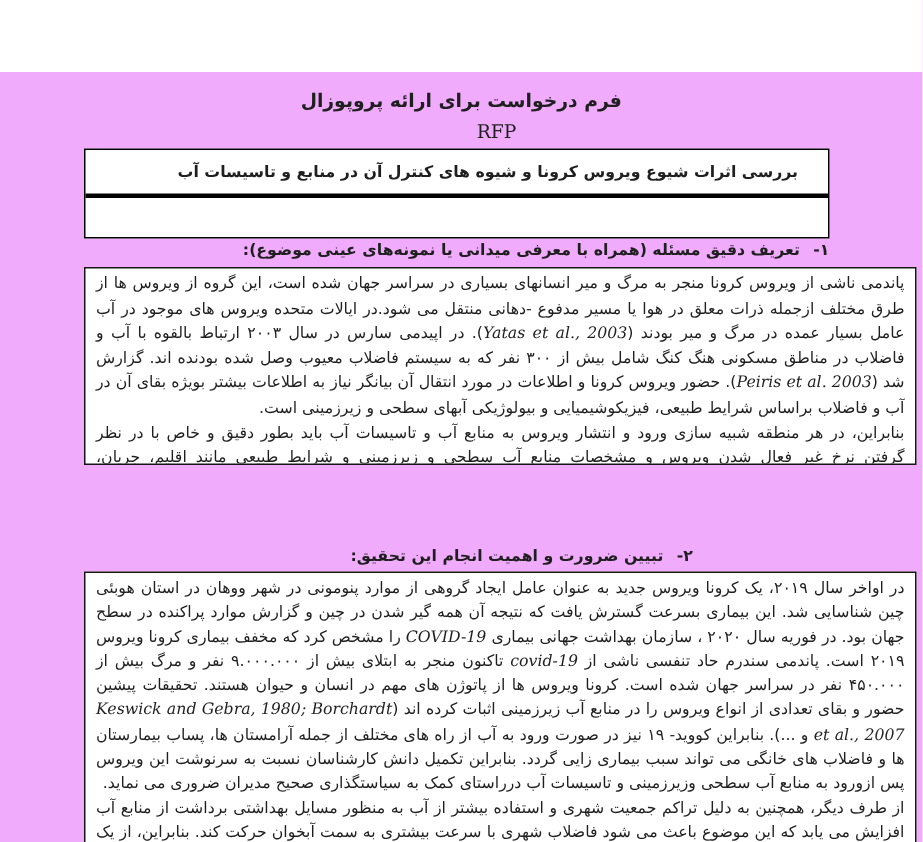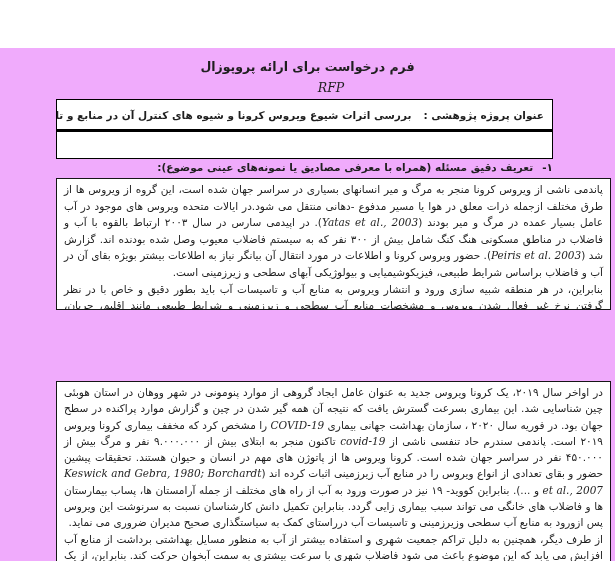--- a/index.html
+++ b/index.html
@@ -6,21 +6,21 @@
   .page{
     position:relative;width:615px;height:561px;background:#f0abfc;overflow:hidden;
     direction:rtl;font-family:"DejaVu Sans",sans-serif;color:#1f1f1f;margin-top:48px;
   }
   .doc-title{
     position:absolute;top:11px;left:0;right:0;text-align:center;
     font-size:12.5px;font-weight:bold;letter-spacing:0;
   }
   .doc-sub{
     position:absolute;top:32px;left:0;right:0;text-align:center;
-    font-size:12.5px;font-style:italic;font-family:"DejaVu Serif",serif;padding-left:47px;
+    font-size:12.5px;font-family:"DejaVu Serif",serif;padding-left:47px;
   }
   .info-table{
     position:absolute;top:51px;right:62px;width:497px;
     border:1.5px solid #000;box-sizing:border-box;background:#fff;
   }
   .it-row{
     padding:0 8px;font-weight:bold;font-size:10.5px;height:29px;
     display:flex;align-items:center;white-space:nowrap;overflow:hidden;
   }
   .it-row.second{border-top:3px solid #000;height:26px;}
@@ -44,38 +44,40 @@
 </head>
 <body>
 
 <div class="page">
 
   <div class="doc-title">فرم درخواست برای ارائه پروپوزال</div>
   <div class="doc-sub">RFP</div>
 
   <div class="info-table">
     <div class="it-row first">
-      <span>عنوان پروژه پژوهشی :</span>
       <span class="gap1"></span>
       <span>بررسی اثرات شیوع ویروس کرونا و شیوه های کنترل آن در منابع و تاسیسات آب</span>
     </div>
     <div class="it-row second">
       <span class="gap2"></span>
     </div>
   </div>
 
   <div class="sec-h" id="h1">
-    <span class="num">۱-</span><span>تعریف دقیق مسئله (همراه با معرفی مصادیق یا نمونه‌های عینی موضوع):</span>
+    <span class="num">۱-</span><span>تعریف دقیق مسئله (همراه با معرفی میدانی یا نمونه‌های عینی موضوع):</span>
   </div>
 
   <div class="tbox" id="box1">
     <p><span>پاندمی ناشی از ویروس کرونا  منجر به مرگ و میر  انسانهای بسیاری در سراسر جهان شده است،  این گروه از ویروس ها از طرق مختلف ازجمله  ذرات معلق در هوا یا مسیر مدفوع -دهانی منتقل می شود.در ایالات متحده ویروس های موجود در آب عامل بسیار عمده در مرگ و میر بودند (</span><span class="lat">Yatas et al., 2003</span><span>). در اپیدمی سارس در سال ۲۰۰۳ ارتباط بالقوه با آب و فاضلاب در مناطق مسکونی هنگ کنگ شامل بیش از ۳۰۰ نفر که به سیستم فاضلاب معیوب وصل شده بودنده اند. گزارش شد (</span><span class="lat">Peiris et al. 2003</span><span>). حضور ویروس کرونا و اطلاعات در مورد انتقال آن بیانگر نیاز به اطلاعات بیشتر  بویژه بقای آن در آب و فاضلاب براساس شرایط طبیعی، فیزیکوشیمیایی و بیولوژیکی آبهای سطحی و زیرزمینی است.</span></p>
     <p><span>بنابراین، در هر منطقه شبیه سازی  ورود و انتشار ویروس به منابع آب و تاسیسات آب  باید بطور دقیق و خاص با در نظر گرفتن نرخ غیر فعال شدن ویروس و مشخصات منابع آب سطحی و زیرزمینی و  شرایط طبیعی مانند اقلیم، جریان، زمین(خاک،  جاذب، شکستگی ها، فرسایش، رسوب و ... ) و تاسیسات آب و سایر شرایط از قبیل عوامل ساخت بشر مانند چاه جذبی یا دفن اجساد در قبرستان و ... در محیط آزمایشگاهی انجام شود و نتایج بصورت پایلوت و میدانی بررسی گردد. لذا باید مشخص گردد که الگوی انتقال ویروس ها در منابع آب و تاسیسات آب و راهکار محافظت از منابع آب و تاسیسات آب در مقابل شیوع بیماری های واگیر منجمله بیماری کوید ۱۹ چیست.</span></p>
   </div>
 
+  <div class="sec-h" id="h2">
+    <span class="num">۲-</span><span>تبیین ضرورت و اهمیت انجام این تحقیق:</span>
+  </div>
 
   <div class="tbox" id="box2">
     <p><span>در اواخر سال ۲۰۱۹، یک کرونا ویروس جدید به عنوان عامل ایجاد گروهی از موارد پنومونی در شهر ووهان در استان هوبئی چین شناسایی شد. این بیماری بسرعت گسترش یافت که نتیجه آن همه گیر شدن در چین و گزارش موارد پراکنده در سطح جهان بود. در فوریه سال ۲۰۲۰ ، سازمان بهداشت جهانی بیماری </span><span class="lat">COVID-19</span><span> را مشخص کرد که مخفف بیماری کرونا ویروس ۲۰۱۹ است. پاندمی سندرم حاد تنفسی ناشی از </span><span class="lat">covid-19</span><span> تاکنون منجر به ابتلای بیش از ۹.۰۰۰.۰۰۰ نفر و مرگ بیش از ۴۵۰.۰۰۰ نفر در سراسر جهان شده است. کرونا ویروس ها از پاتوژن های مهم در انسان و حیوان هستند. تحقیقات پیشین حضور و بقای تعدادی از انواع ویروس را در منابع آب زیرزمینی اثبات کرده اند (</span><span class="lat">Keswick and Gebra, 1980; Borchardt et al., 2007</span><span> و ...). بنابراین کووید- ۱۹ نیز در صورت ورود به آب  از راه های مختلف از جمله آرامستان ها، پساب بیمارستان ها و فاضلاب های خانگی می تواند سبب بیماری زایی گردد. بنابراین تکمیل دانش کارشناسان نسبت به سرنوشت این ویروس پس ازورود به منابع آب سطحی وزیرزمینی و تاسیسات آب درراستای کمک به سیاستگذاری صحیح مدیران ضروری می نماید.</span></p>
     <p><span>از طرف دیگر، همچنین به دلیل تراکم جمعیت شهری و استفاده بیشتر از آب به منظور مسایل بهداشتی برداشت از منابع آب افزایش می یابد که این موضوع باعث می شود فاضلاب شهری با سرعت بیشتری به سمت آبخوان حرکت کند. بنابراین، از یک سو پتانسیل بالایی در احتمال آلودگی از نظر شرایط محیطی وجود دارد و از دیگر سو تعداد مبتلایان به بیماری ناشی از ویروس کووید-۱۹ بسیار زیاد بوده است که توجه فراوانی را می‌طلبد.</span></p>
   </div>
 
   <div class="sec-h" id="h3">
     <span class="num">۳-</span><span>سوالات اساسی تحقیق :</span>
   </div>
 

